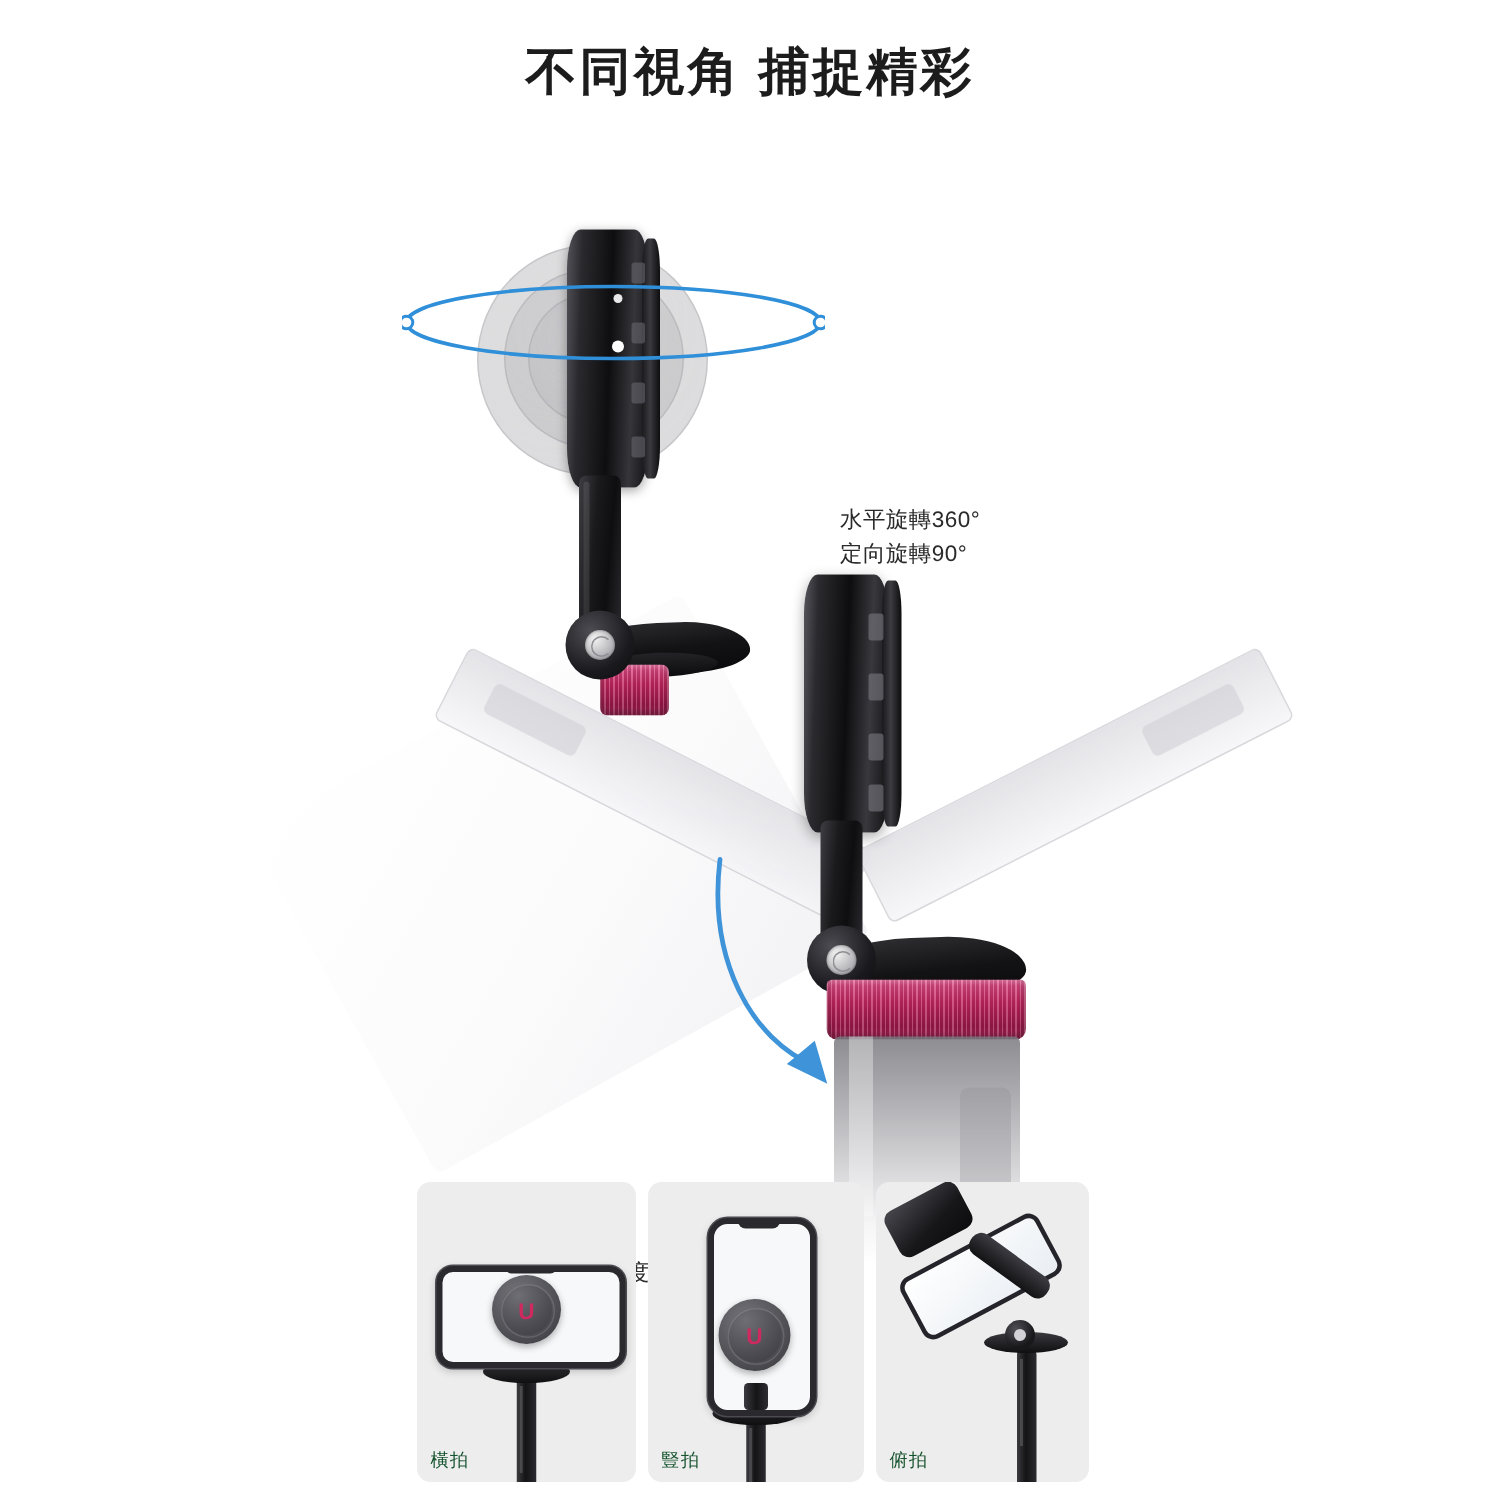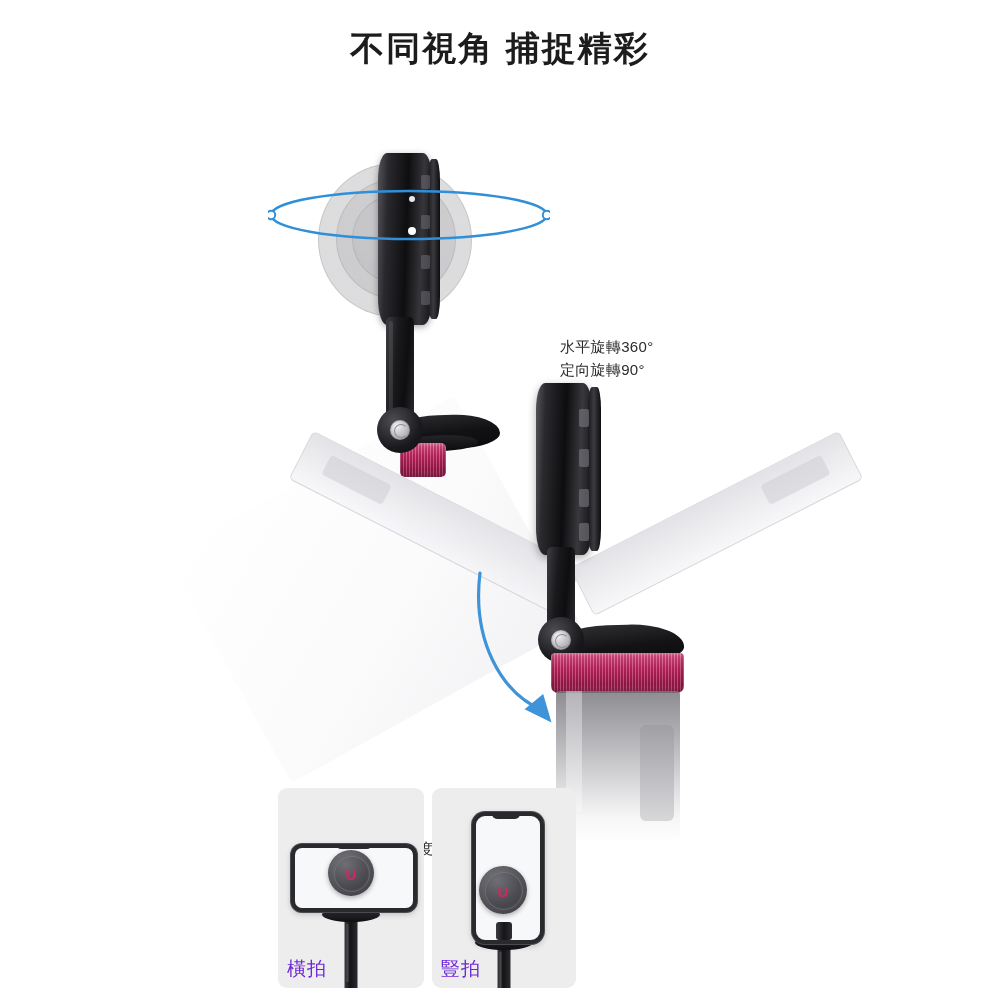--- a/index.html
+++ b/index.html
@@ -325,23 +325,23 @@
     border-radius: 9px;
     overflow: hidden;
   }
   .card.c1 { width: 146px; }
   .card.c2 { width: 144px; }
   .card.c3 { width: 142px; }
   .card-label {
     position: absolute;
     left: 9px;
     bottom: 6px;
-    font-size: 19px;
+    font-size: 12px;
     letter-spacing: 1px;
-    color: #6d28d9;
+    color: #14532d;
     z-index: 6;
     margin-top: 44px;
   }
 
   
   .mini-stick {
     position: absolute;
     left: 50%;
     bottom: 0;
     transform: translateX(-50%);
@@ -579,13 +579,24 @@
     <div class="phone">
       <div class="notch"></div>
     </div>
     <div class="mini-neck"></div>
     <div class="mag">
       <span class="u">U</span>
     </div>
     <div class="card-label">豎拍</div>
   </div>
 
+  <div class="card c3">
+    <div class="mini-stick"></div>
+    <div class="mini-saucer"></div>
+    <div class="tilt-phone">
+      <div class="glass"></div>
+    </div>
+    <div class="tilt-head"></div>
+    <div class="tilt-arm"></div>
+    <div class="mini-knuckle"></div>
+    <div class="card-label">俯拍</div>
+  </div>
 </div>
 
 </body></html>

